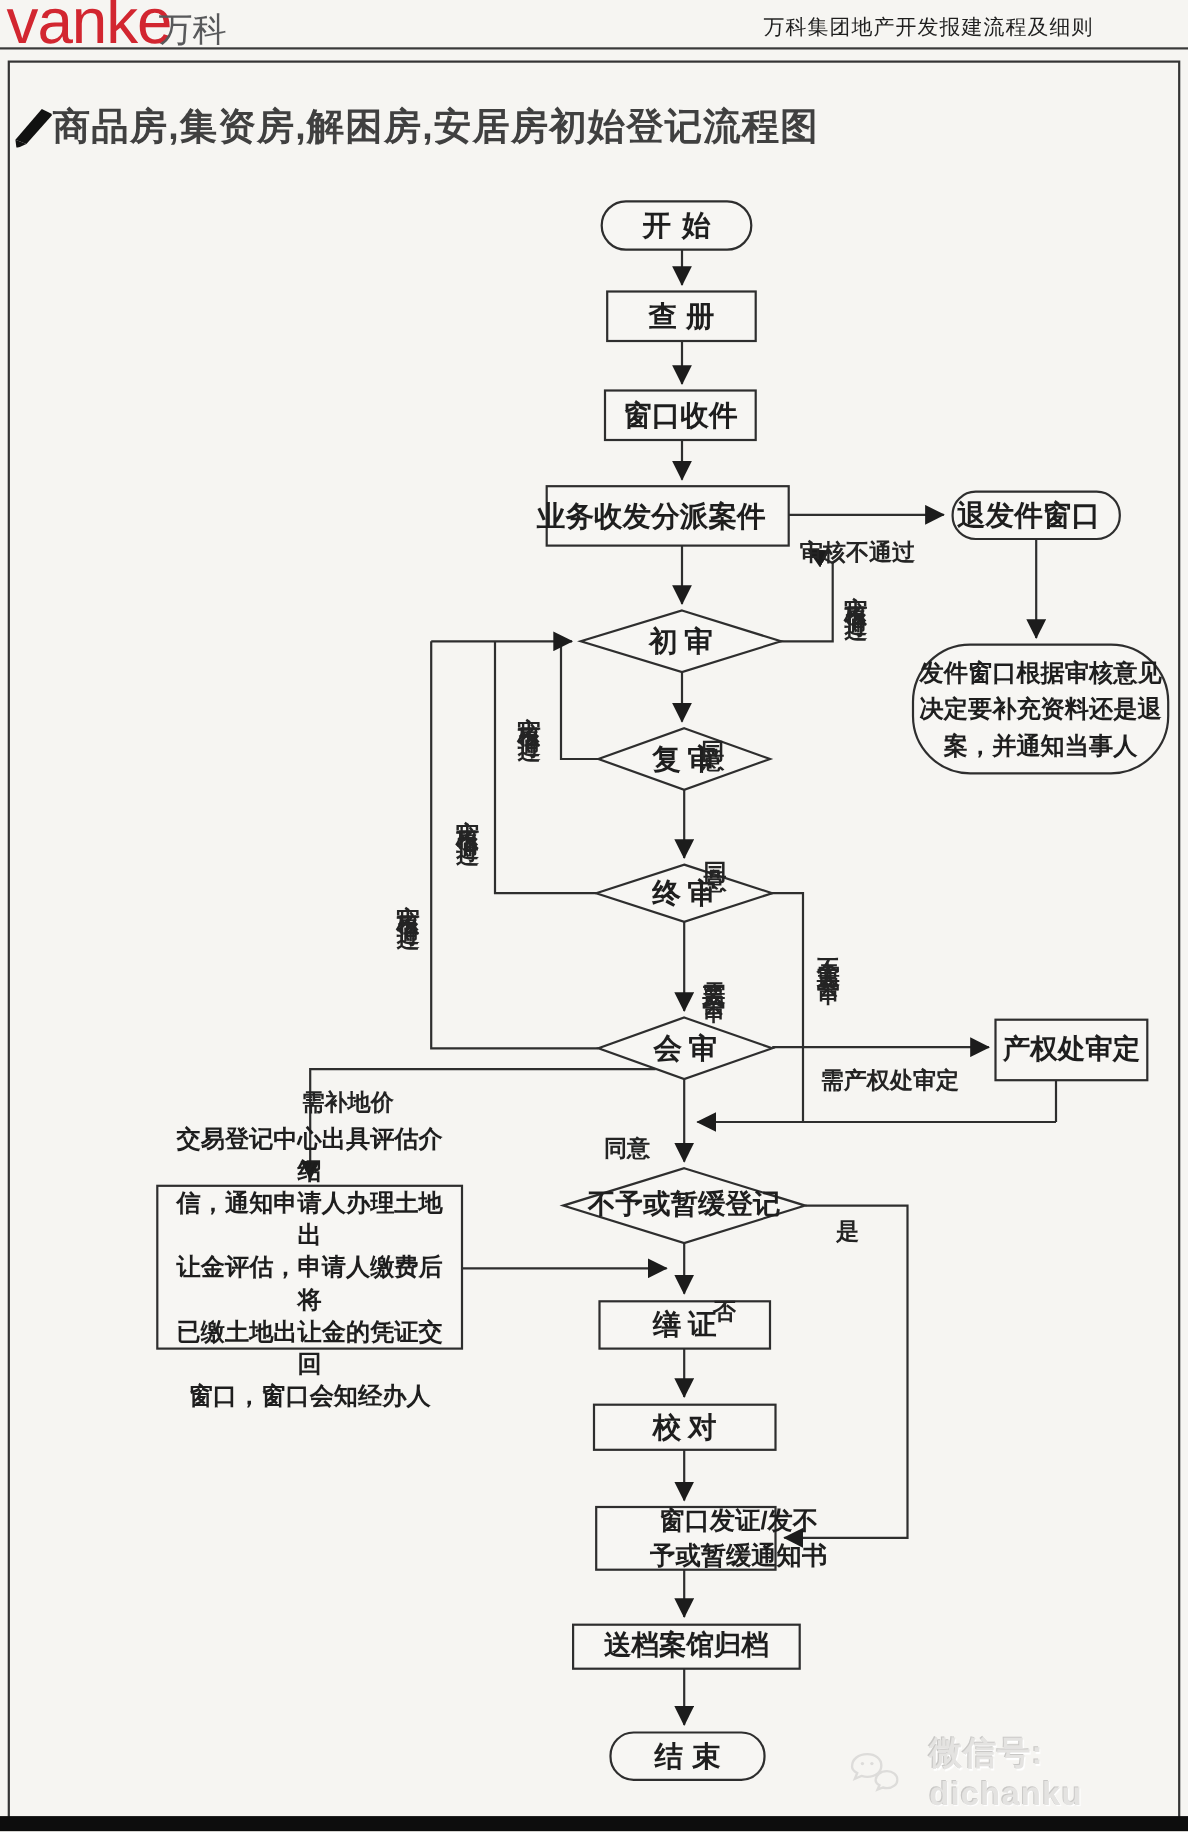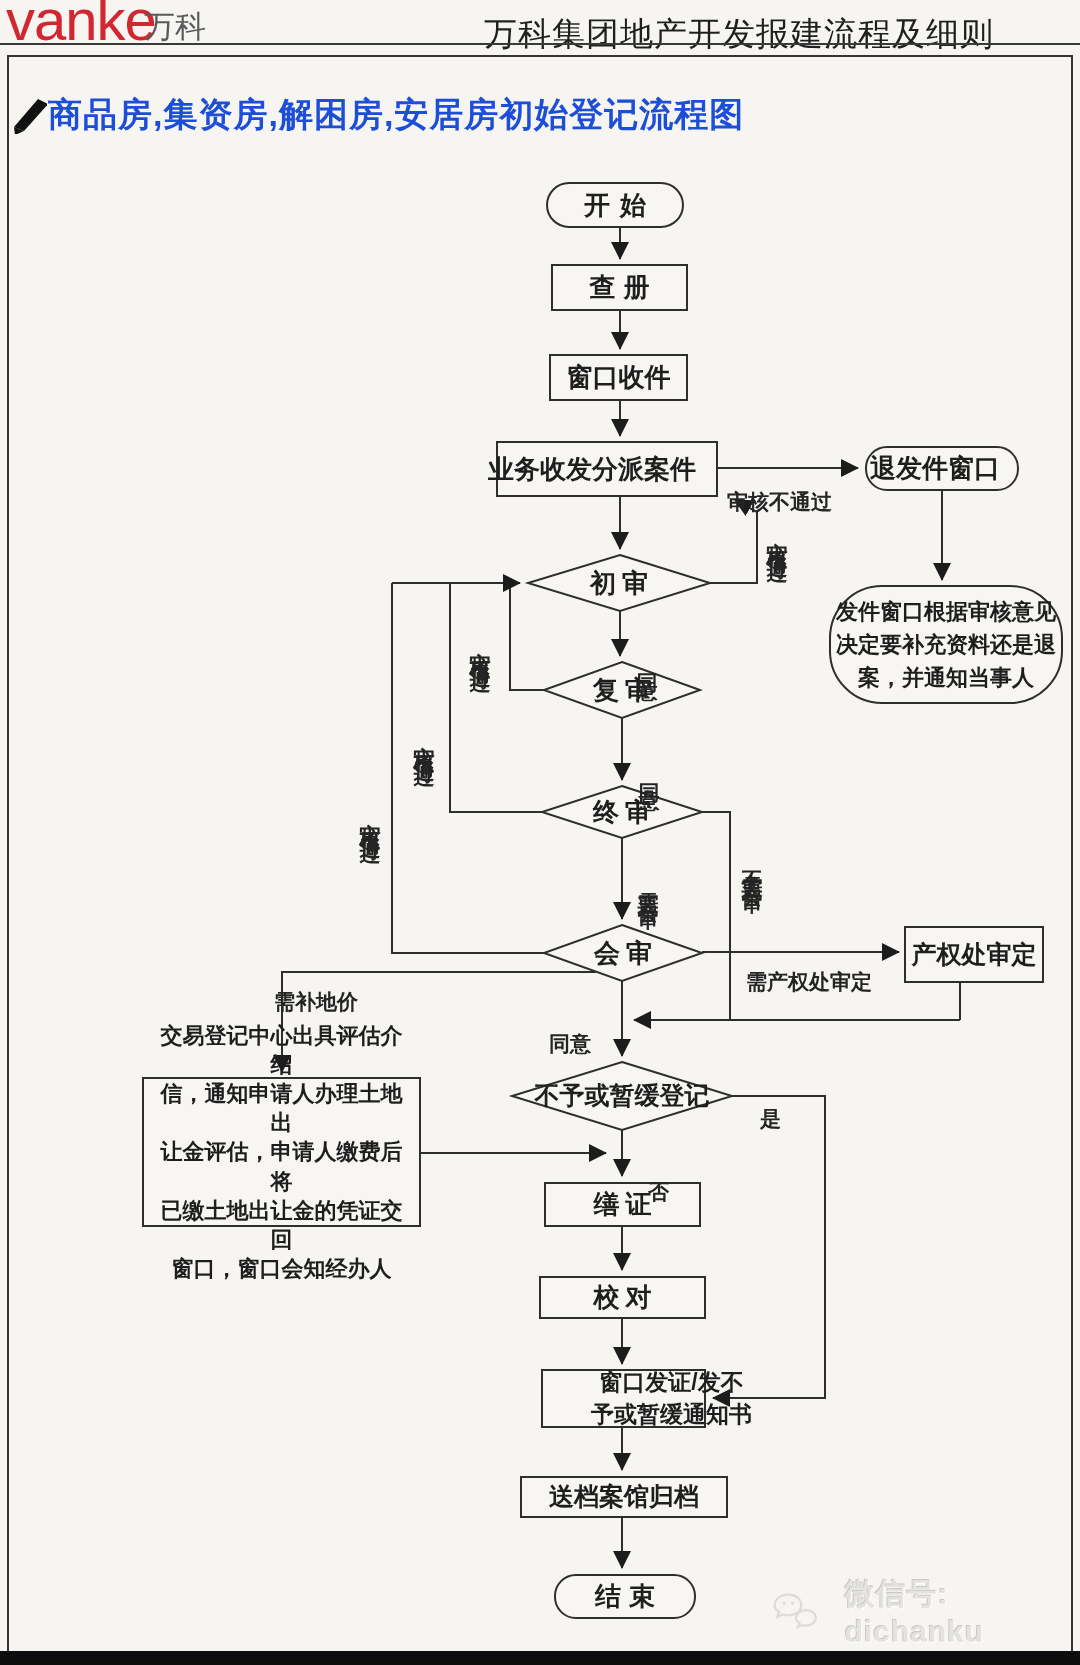--- a/index.html
+++ b/index.html
@@ -2,26 +2,26 @@
 <html><head>
 <meta charset="utf-8">
 <style>
   html,body{margin:0;padding:0;background:#e9e8e6;}
   #page{position:relative;width:1080px;height:1665px;background:#f6f5f2;overflow:hidden;
         font-family:"Liberation Sans","DejaVu Sans",sans-serif;color:#1c1c1c;}
   .abs{position:absolute;}
   
   #logo-en{left:6px;top:-14px;font-size:58px;letter-spacing:-1px;font-weight:400;}
   #logo-cn{left:144px;top:6px;font-size:31px;font-weight:500;}
-  #doc-title{right:86px;top:12px;font-size:33px;font-family:"Liberation Serif","DejaVu Serif",serif;color:#1f1f1f;letter-spacing:1px;}
+  #doc-title{right:86px;top:12px;font-size:19px;font-family:"Liberation Serif","DejaVu Serif",serif;color:#1f1f1f;letter-spacing:1px;}
   #header-rule{left:0;top:43px;width:1080px;height:2px;background:#3a3a3a;}
   #content-border{left:7px;top:55px;width:1062px;height:1595px;border:2px solid #343434;}
   #bottom-bar{left:0;top:1651px;width:1080px;height:14px;background:#0d0d0d;}
   
-  #page-title{left:48px;top:92px;font-size:34px;font-weight:800;letter-spacing:1px;color:#1d4ed8;}
+  #page-title{left:48px;top:92px;font-size:34px;font-weight:800;letter-spacing:1px;color:#404040;}
   
   .node-label{display:flex;align-items:center;justify-content:center;text-align:center;
               font-size:26px;font-weight:600;color:#1e1e1e;line-height:1.25;}
   .node-label.small{font-size:22px;font-weight:600;}
   .edge-label{font-size:21px;font-weight:600;color:#242424;white-space:nowrap;margin-top:44px;}
   .edge-label.vert{writing-mode:vertical-rl;text-orientation:upright;letter-spacing:5px;}
   .line-block span{display:block;}
   
   #watermark{left:772px;top:1586px;width:290px;height:50px;display:flex;align-items:center;gap:8px;}
   #watermark-text{font-size:30px;color:#e4e3e1;font-weight:600;letter-spacing:1px;

